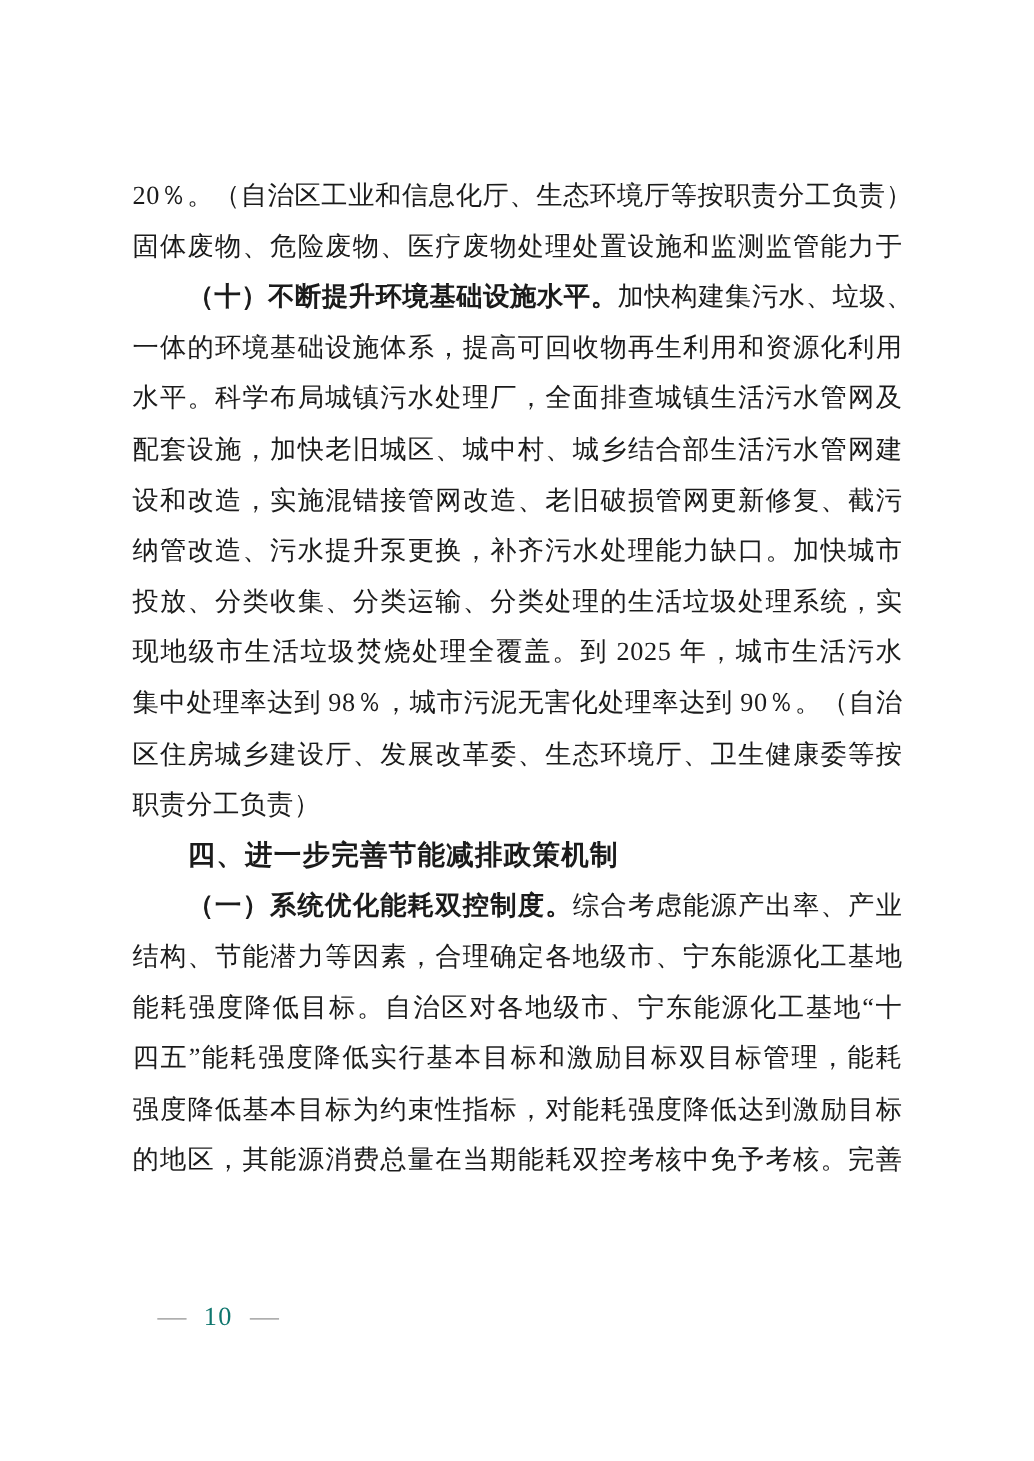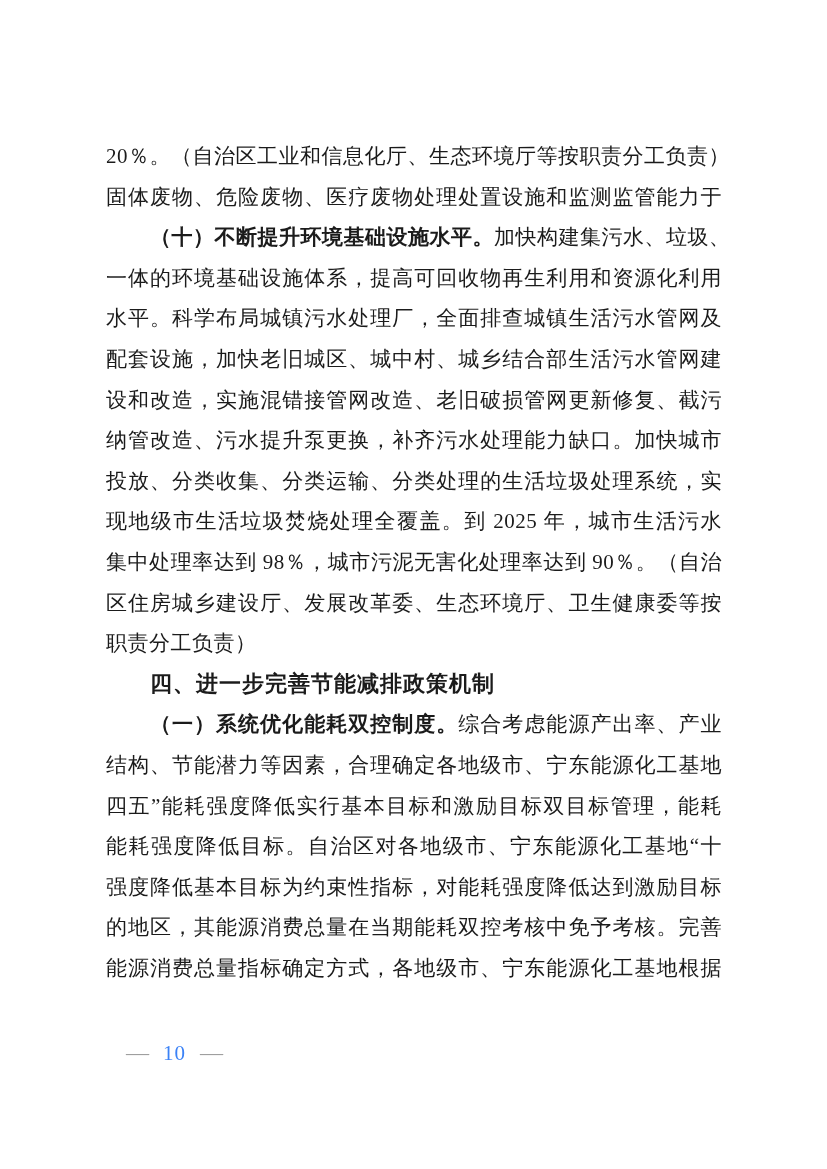--- a/index.html
+++ b/index.html
@@ -60,21 +60,21 @@
     align-items: center;
     gap: 15px;
     font-family: "Liberation Serif", serif;
     font-size: 21px;
   }
   .footer .dash {
     color: #9a9a9a;
     transform: scaleX(1.1);
   }
   .footer .pagenum {
-    color: #3b82f6;
+    color: #0f766e;
     letter-spacing: 1px;
   }
 </style>
 </head>
 <body>
 
 <div class="page">
 
   <div class="text-block">
 
@@ -87,25 +87,24 @@
       <div class="line"><span>设和改造，实施混错接管网改造、老旧破损管网更新修复、截污</span></div>
       <div class="line"><span>纳管改造、污水提升泵更换，补齐污水处理能力缺口。加快城市</span></div>
       <div class="line"><span>投放、分类收集、分类运输、分类处理的生活垃圾处理系统，实</span></div>
       <div class="line"><span>现地级市生活垃圾焚烧处理全覆盖。到 2025 年，城市生活污水</span></div>
       <div class="line"><span>集中处理率达到 98％，城市污泥无害化处理率达到 90％。（自治</span></div>
       <div class="line"><span>区住房城乡建设厅、发展改革委、生态环境厅、卫生健康委等按</span></div>
       <div class="line no-justify"><span>职责分工负责）</span></div>
       <div class="line heading indent no-justify"><span>四、进一步完善节能减排政策机制</span></div>
       <div class="line indent"><span class="seg-bold">（一）系统优化能耗双控制度。</span><span>综合考虑能源产出率、产业</span></div>
       <div class="line"><span>结构、节能潜力等因素，合理确定各地级市、宁东能源化工基地</span></div>
+      <div class="line"><span>能耗强度降低目标。自治区对各地级市、宁东能源化工基地“十</span></div>
       <div class="line"><span>四五”能耗强度降低实行基本目标和激励目标双目标管理，能耗</span></div>
-      <div class="line"><span>能耗强度降低目标。自治区对各地级市、宁东能源化工基地“十</span></div>
       <div class="line"><span>强度降低基本目标为约束性指标，对能耗强度降低达到激励目标</span></div>
       <div class="line"><span>的地区，其能源消费总量在当期能耗双控考核中免予考核。完善</span></div>
-      <div class="line"><span>能源消费总量指标确定方式，各地级市、宁东能源化工基地根据</span></div>
     </div>
 
   <div class="footer">
     <span class="dash">—</span>
     <span class="pagenum">10</span>
     <span class="dash">—</span>
   </div>
 
 </div>
 

